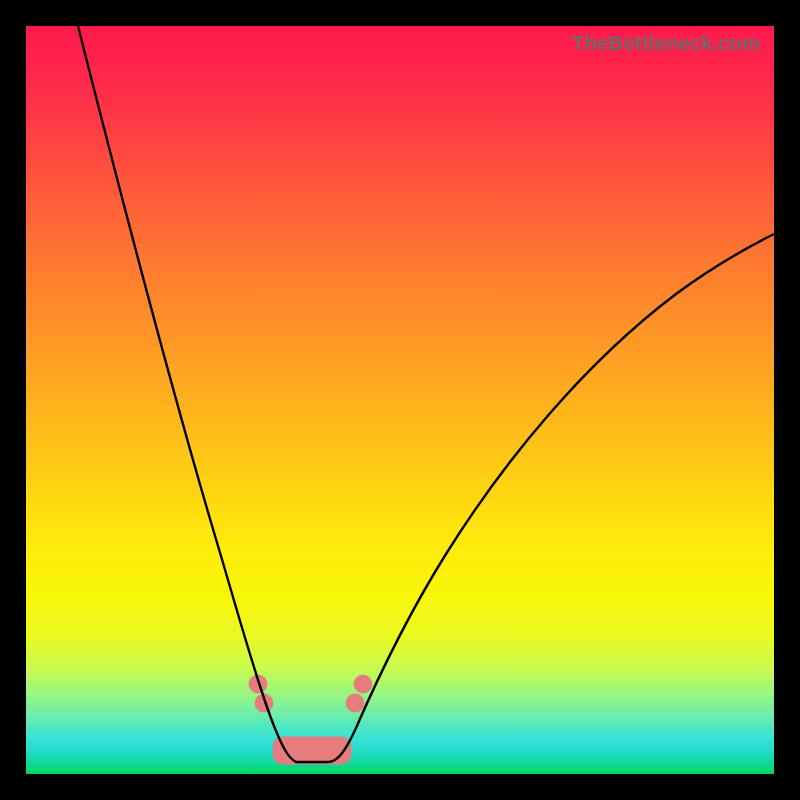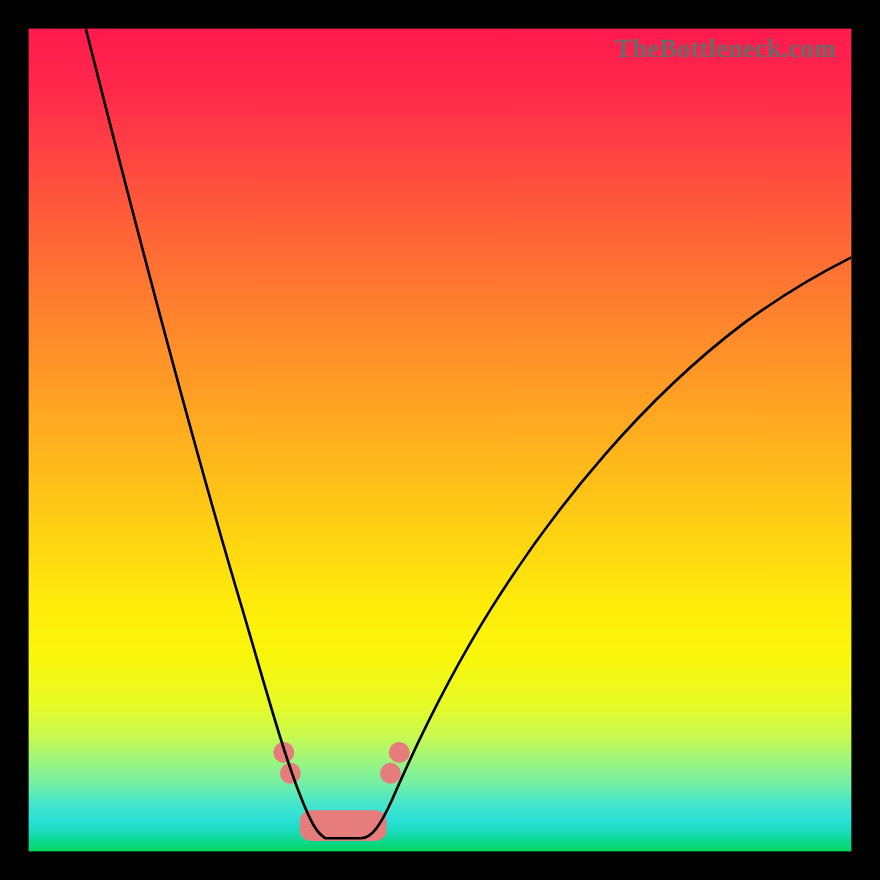--- a/index.html
+++ b/index.html
@@ -38,26 +38,25 @@
       #1adcbe 97.5%,
       #0ad886 99%,
       #04d65a 100%
     );
   }
   .watermark {
     position: absolute;
     top: 6px;
     right: 14px;
     color: #6a6a6a;
-    font-size: 24px;
+    font-size: 20px;
     font-weight: 600;
     letter-spacing: 0.2px;
     user-select: none;
     z-index: 5;
-    font-family: Liberation Serif, serif;
   }
   svg.curves {
     position: absolute;
     left: 0;
     top: 0;
     width: 748px;
     height: 748px;
     z-index: 3;
   }
   .salmon-blob {

